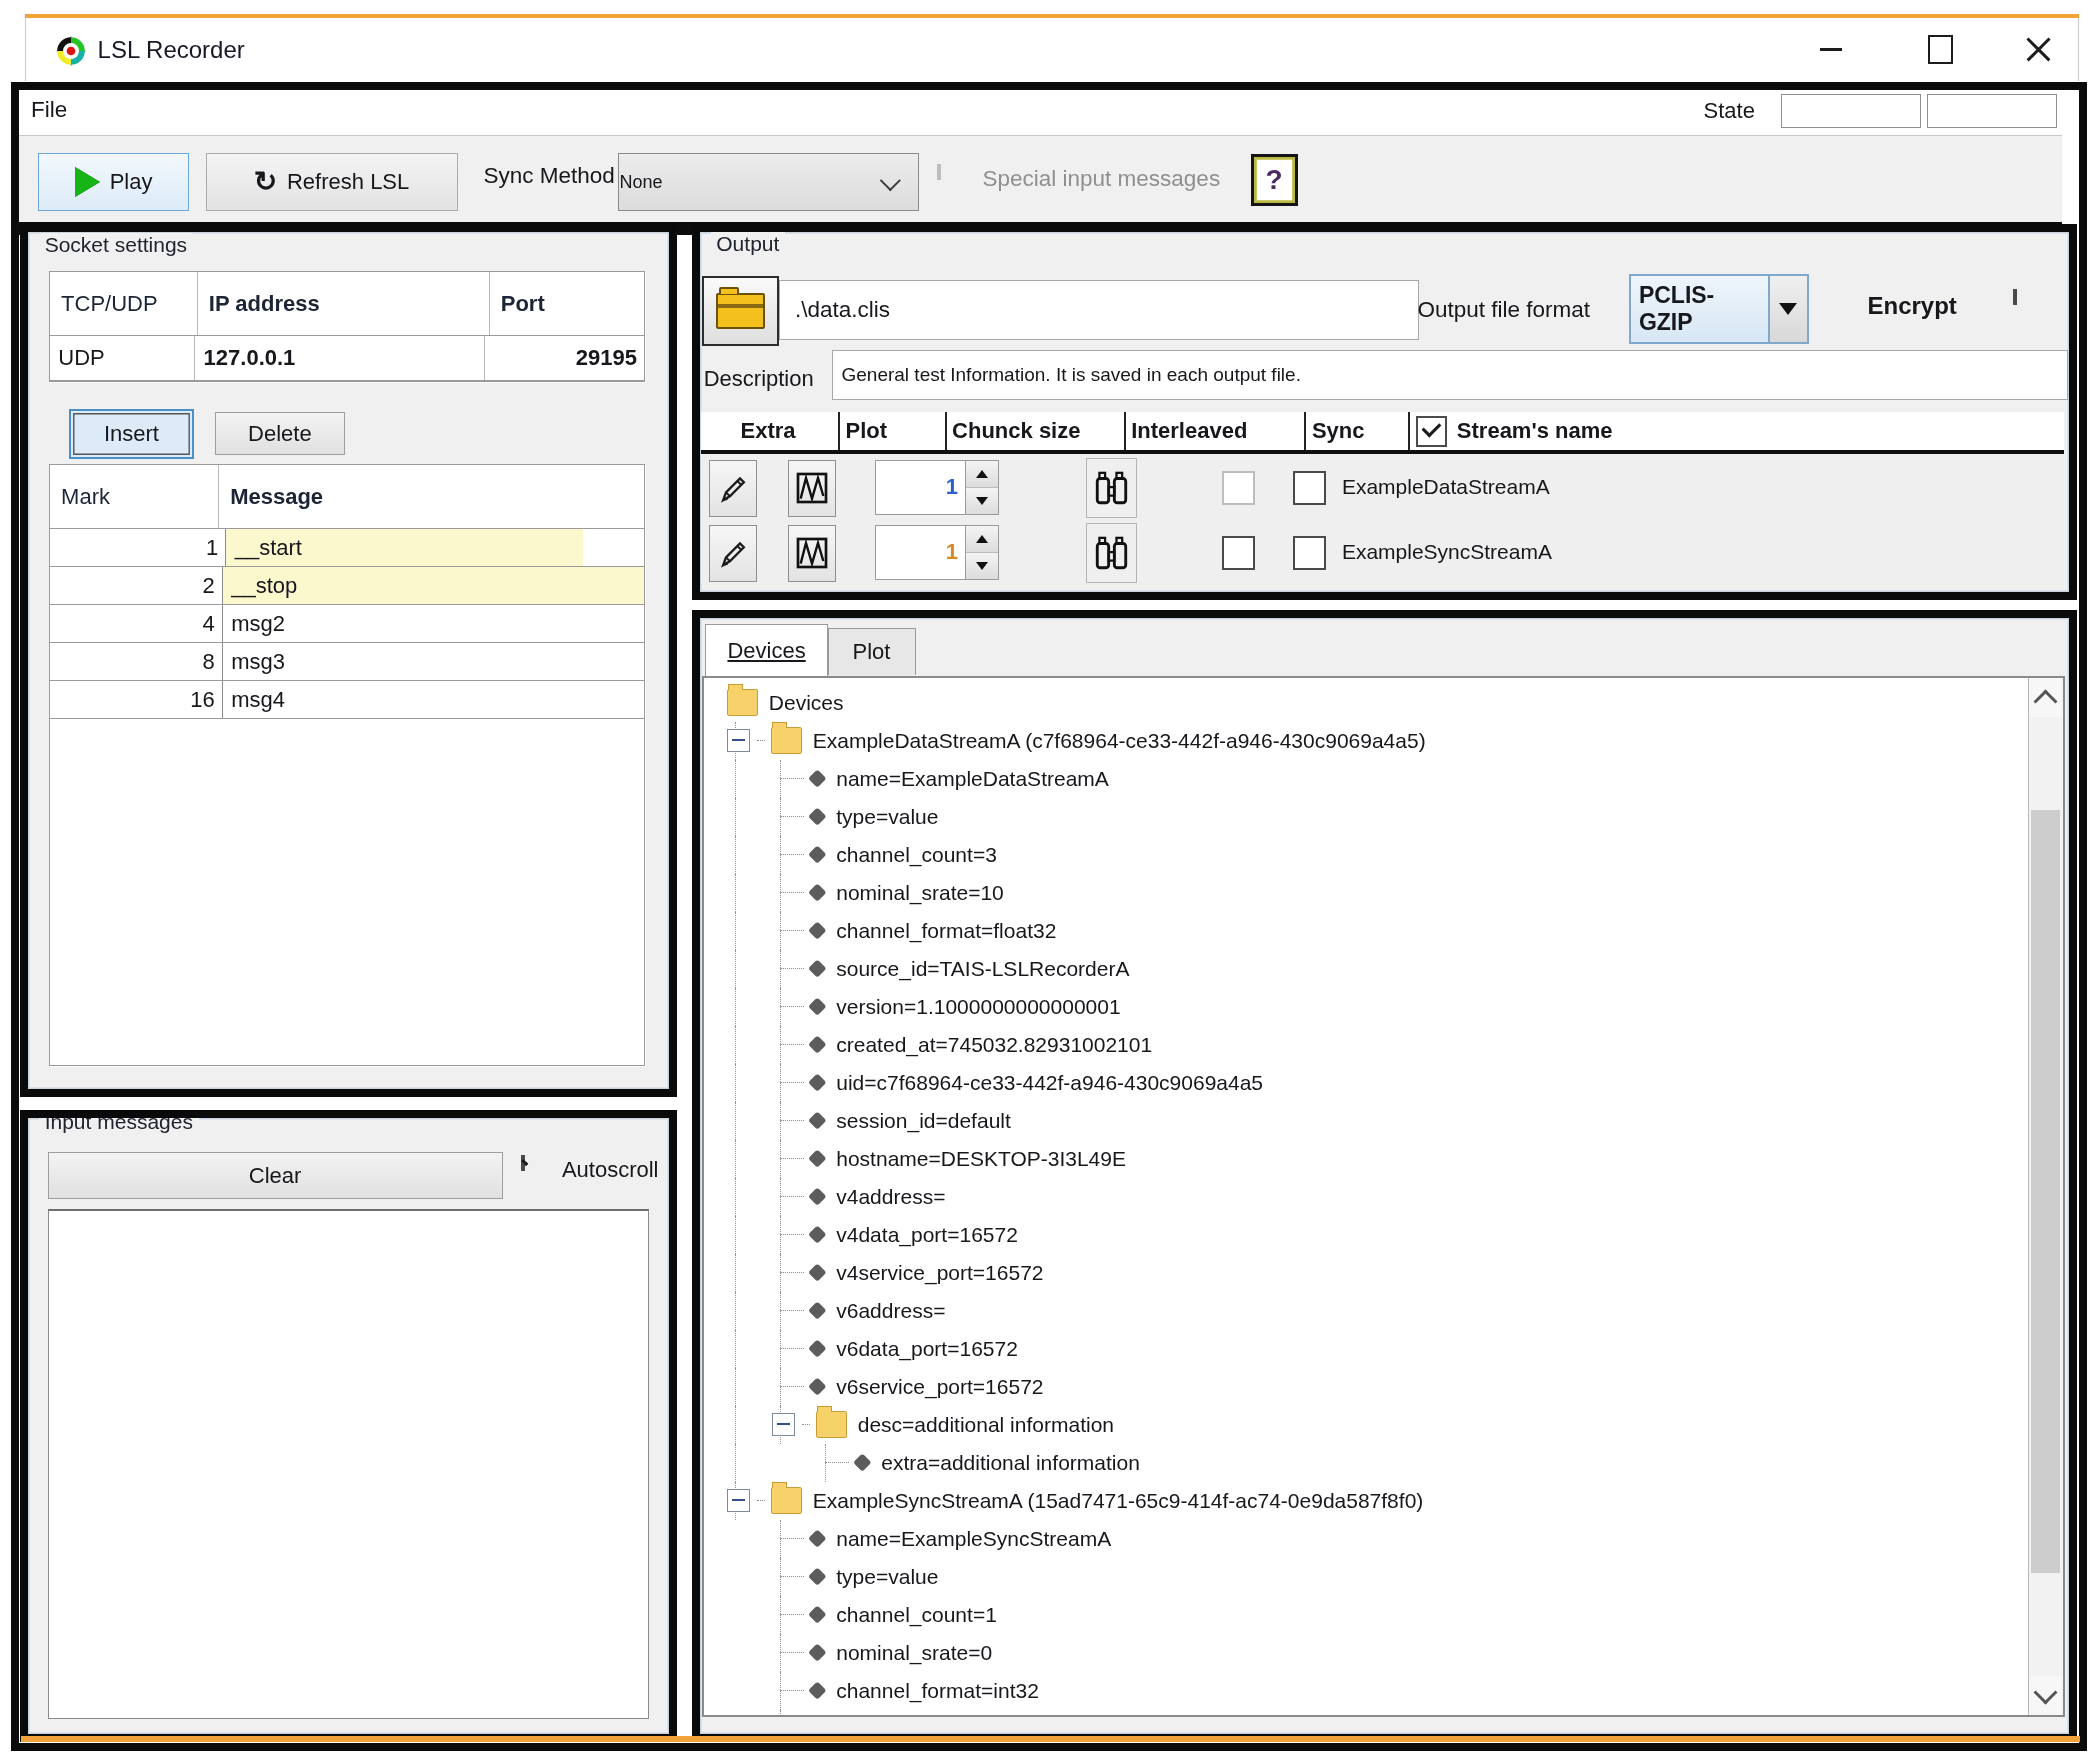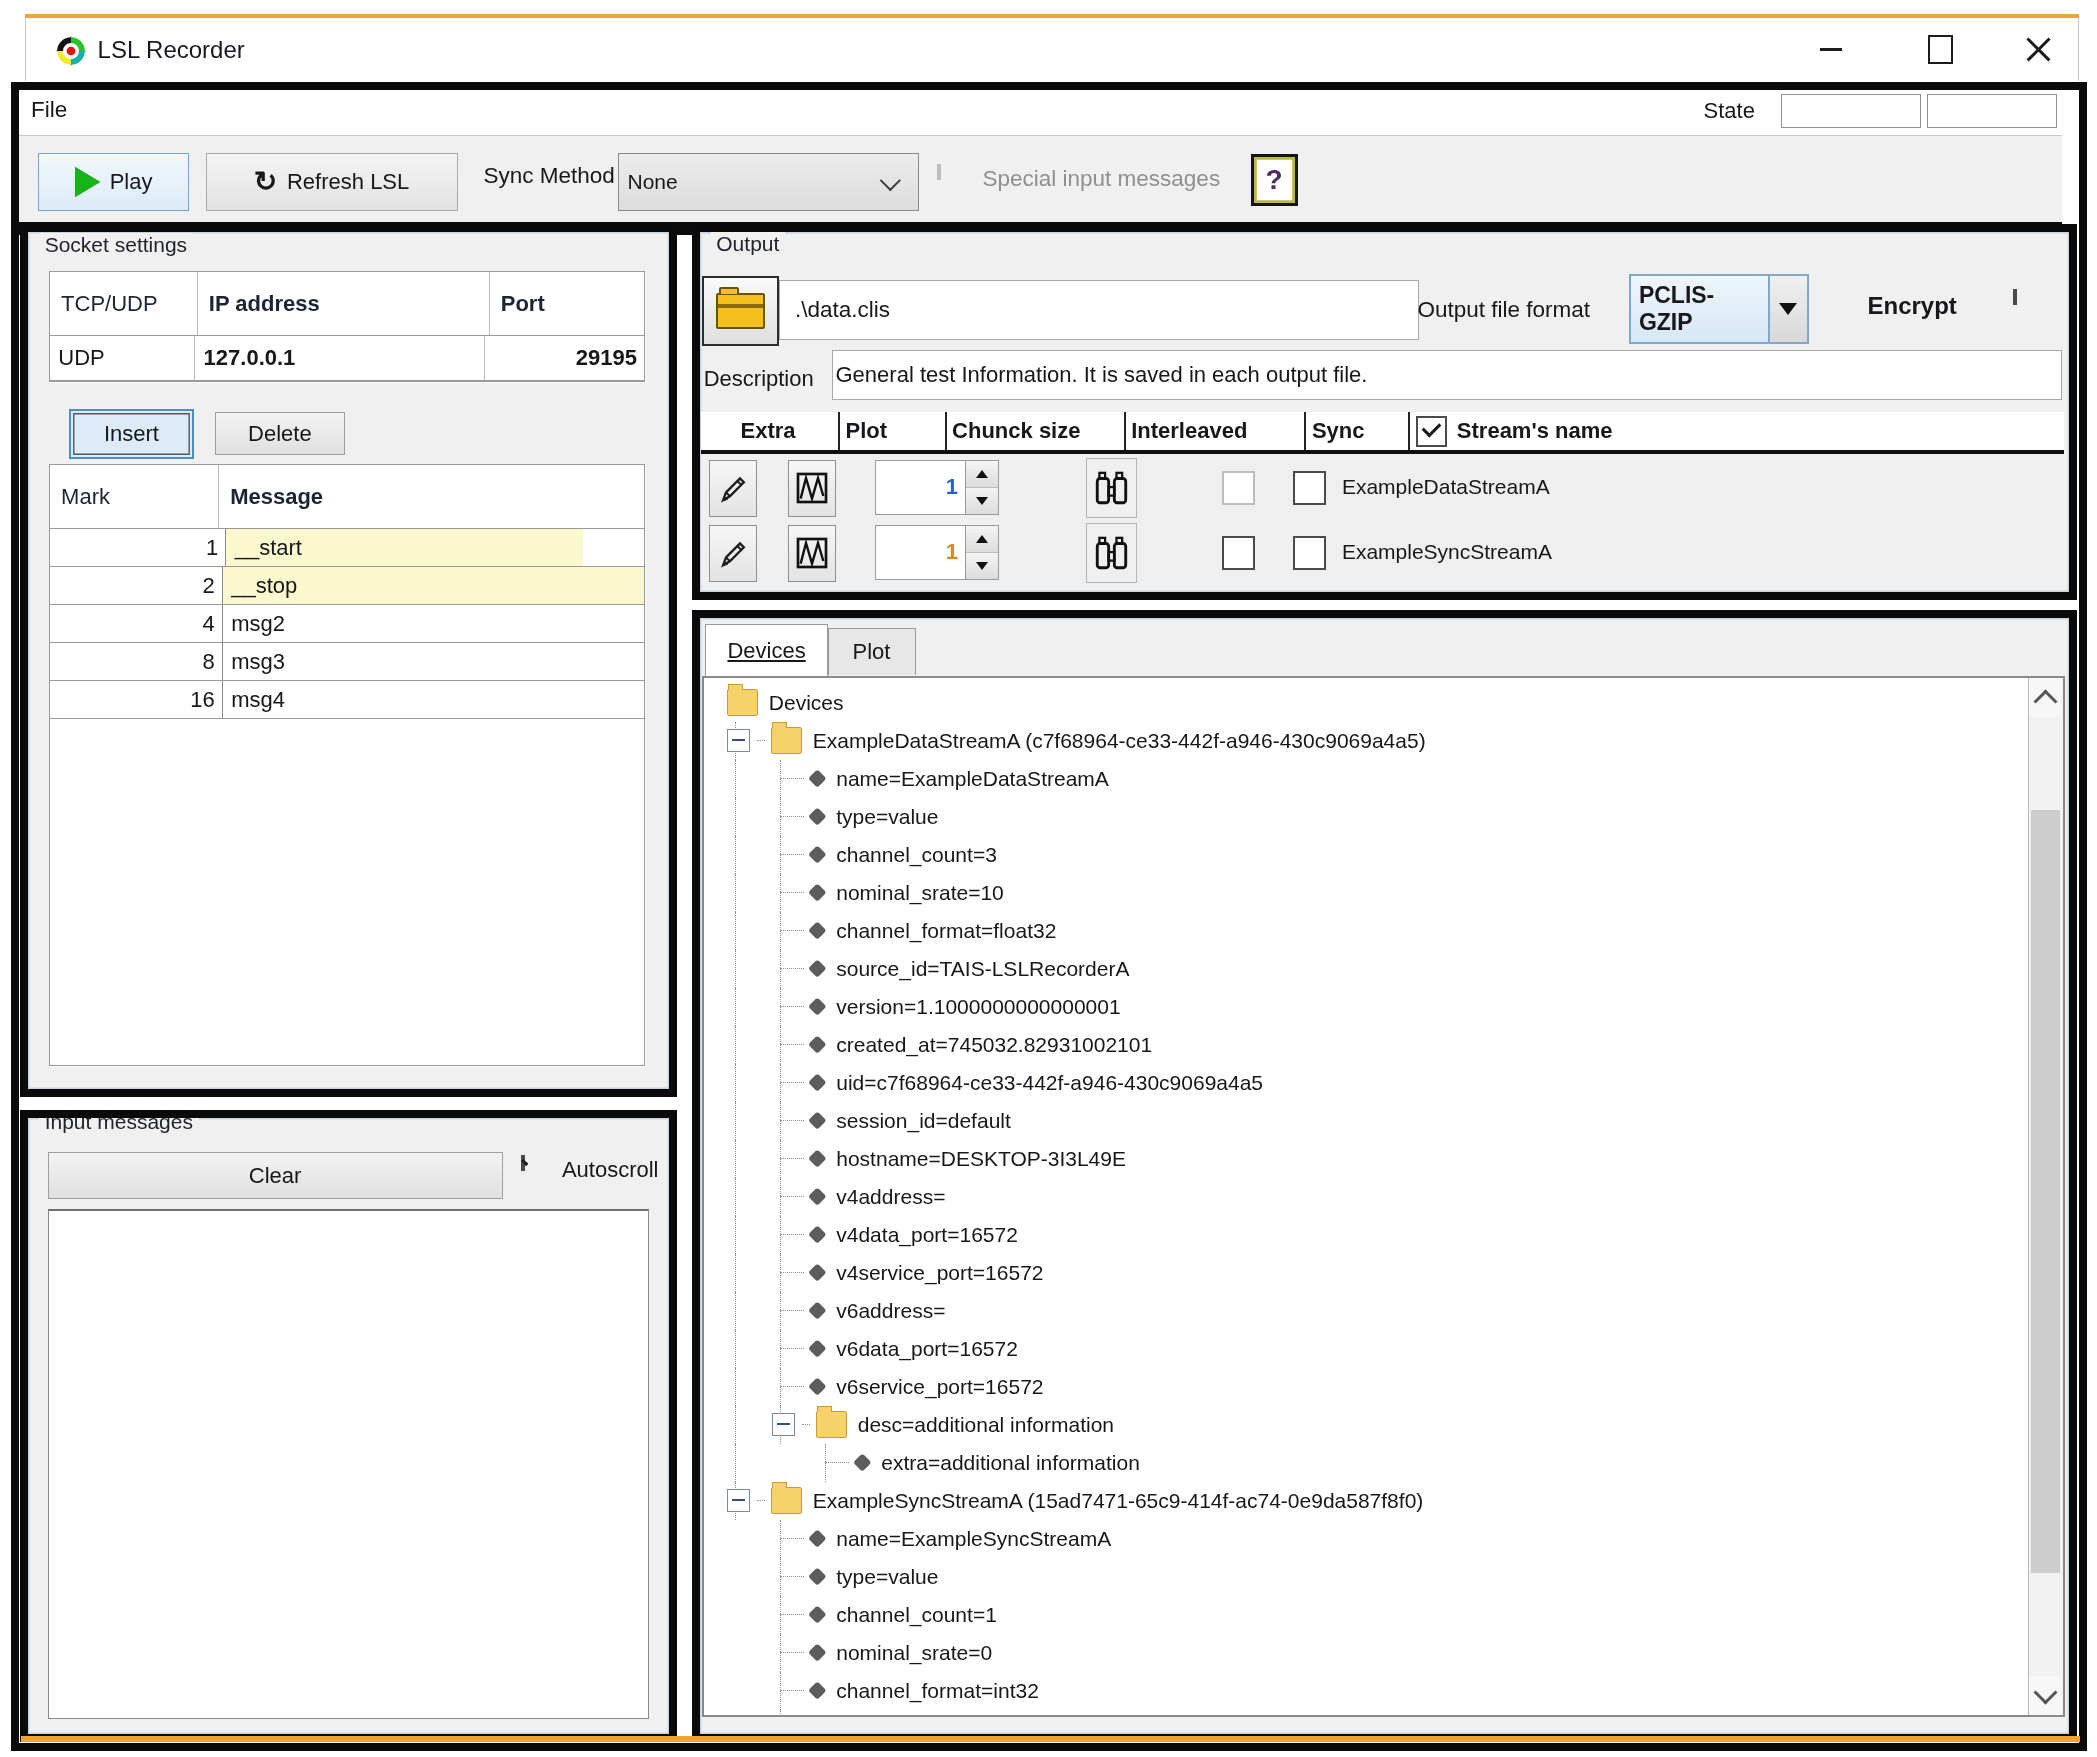--- a/index.html
+++ b/index.html
@@ -26,21 +26,21 @@
   .state-field{top:4.2px;height:32px;background:#fff;border:1.4px solid #909090;}
   #toolbar{left:0;top:45px;width:2043px;height:89px;background:#f0f0f0;border-top:1.4px solid #c8c8c8;}
   .tbtn{border:1.4px solid #ababab;background:linear-gradient(#f4f4f4,#e2e2e2);
         display:flex;align-items:center;justify-content:center;font-size:22px;gap:9.8px;}
   #play-btn{left:19.7px;top:17px;width:149px;height:56px;border:1.4px solid #6da8d8;background:linear-gradient(#f2f8fd,#dcebf7);}
   #play-tri{width:0;height:0;border-left:25px solid #17b417;border-top:15.5px solid transparent;border-bottom:15.5px solid transparent;filter:drop-shadow(0 0 0.7px #0a560a);}
   #refresh-btn{left:187px;top:17px;width:250px;height:56px;}
   #refresh-icon{font-size:28px;font-weight:bold;line-height:1;}
   #syncmethod-label{left:465px;top:27px;font-size:22.5px;}
   #sync-dropdown{left:599px;top:17px;width:299px;height:56px;border:1.4px solid #8a8a8a;background:linear-gradient(#ececec,#dcdcdc);}
-  #sync-value{margin-left:9px;font-size:21px;flex:1;}
+  #sync-value{margin-left:1px;font-size:18px;flex:1;}
   .chev{width:12.6px;height:12.6px;border-right:2.8px solid #3c3c3c;border-bottom:2.8px solid #3c3c3c;transform:rotate(45deg);margin-right:19.7px;margin-top:-4.2px;}
   .cb{position:relative;background:#fff;border:2.1px solid #4a4a4a;}
   .cb.dis{border-color:#bdbdbd;}
   .cb.checked::after{content:'';position:absolute;left:17%;top:16%;width:52%;height:30%;
        border-left:3.5px solid #1c1c1c;border-bottom:3.5px solid #1c1c1c;transform:rotate(-45deg);}
   #special-cb{left:918px;top:29.5px;width:29.5px;height:29.5px;}
   #special-label{left:964px;top:29.5px;font-size:22.5px;color:#8f8f8f;}
   #help-btn{left:1232px;top:18px;width:41px;height:46px;border:3.5px solid #151515;background:#fff;
             box-shadow:inset 0 0 0 2.8px #b9b943;display:flex;align-items:center;justify-content:center;
             font-size:28px;font-weight:bold;color:#4d2a63;}
@@ -86,21 +86,21 @@
   #path-field{left:79px;top:48px;width:623px;height:58px;background:#fff;border:1.4px solid #a8a8a8;display:flex;align-items:center;font-size:22.5px;padding-left:15.5px;}
   #format-label{left:718px;top:65px;font-size:22.5px;}
   #format-dropdown{left:929px;top:42px;width:176px;height:66px;border:2.1px solid #7fa8cc;background:linear-gradient(#eef5fb,#d7e7f5);display:flex;}
   #format-value{flex:1;display:flex;align-items:center;padding-left:8.4px;font-size:23px;font-weight:bold;}
   #format-arrow{width:37px;border-left:2.1px solid #7fa8cc;background:linear-gradient(#f0f0f0,#d8d8d8);display:flex;align-items:center;justify-content:center;}
   .tri-dn{width:0;height:0;border-left:9px solid transparent;border-right:9px solid transparent;border-top:12px solid #111;}
   .tri-up{width:0;height:0;border-left:9px solid transparent;border-right:9px solid transparent;border-bottom:12px solid #111;}
   #encrypt-label{left:1168px;top:60px;font-size:24px;font-weight:bold;}
   #encrypt-cb{left:1313px;top:59px;width:32px;height:32px;}
   #desc-label{left:4.2px;top:134px;font-size:22px;}
-  #desc-field{left:132px;top:118px;width:1225px;height:48px;background:#fff;border:1.4px solid #a8a8a8;display:flex;align-items:center;font-size:22px;padding-left:3px;}
+  #desc-field{left:132px;top:118px;width:1225px;height:48px;background:#fff;border:1.4px solid #a8a8a8;display:flex;align-items:center;font-size:19px;padding-left:9px;}
   #stream-table{left:1.4px;top:180px;width:1363px;height:170px;}
   #stream-head{display:flex;background:#fff;height:38px;border-bottom:4.2px solid #101010;}
   #stream-head .hcell{display:flex;align-items:center;font-weight:bold;font-size:22px;padding-left:5.6px;margin-left:34px;}
   #stream-head .hcell + .hcell{border-left:2.1px solid #222;}
   .srow{position:relative;height:65px;background:#efefef;}
   .iconbtn{position:absolute;border:1.4px solid #8f8f8f;background:linear-gradient(#f6f6f6,#e3e3e3);display:flex;align-items:center;justify-content:center;}
   .spin{position:absolute;display:flex;border:1.4px solid #9a9a9a;background:#fff;}
   .spin .val{width:82px;display:flex;align-items:center;justify-content:flex-end;padding-right:7px;font-size:22px;font-weight:bold;}
   .spin .btns{width:32px;display:flex;flex-direction:column;border-left:1.4px solid #9a9a9a;}
   .spin .sb{flex:1;display:flex;align-items:center;justify-content:center;background:linear-gradient(#f4f4f4,#dcdcdc);border-bottom:1.4px solid #bbb;}

